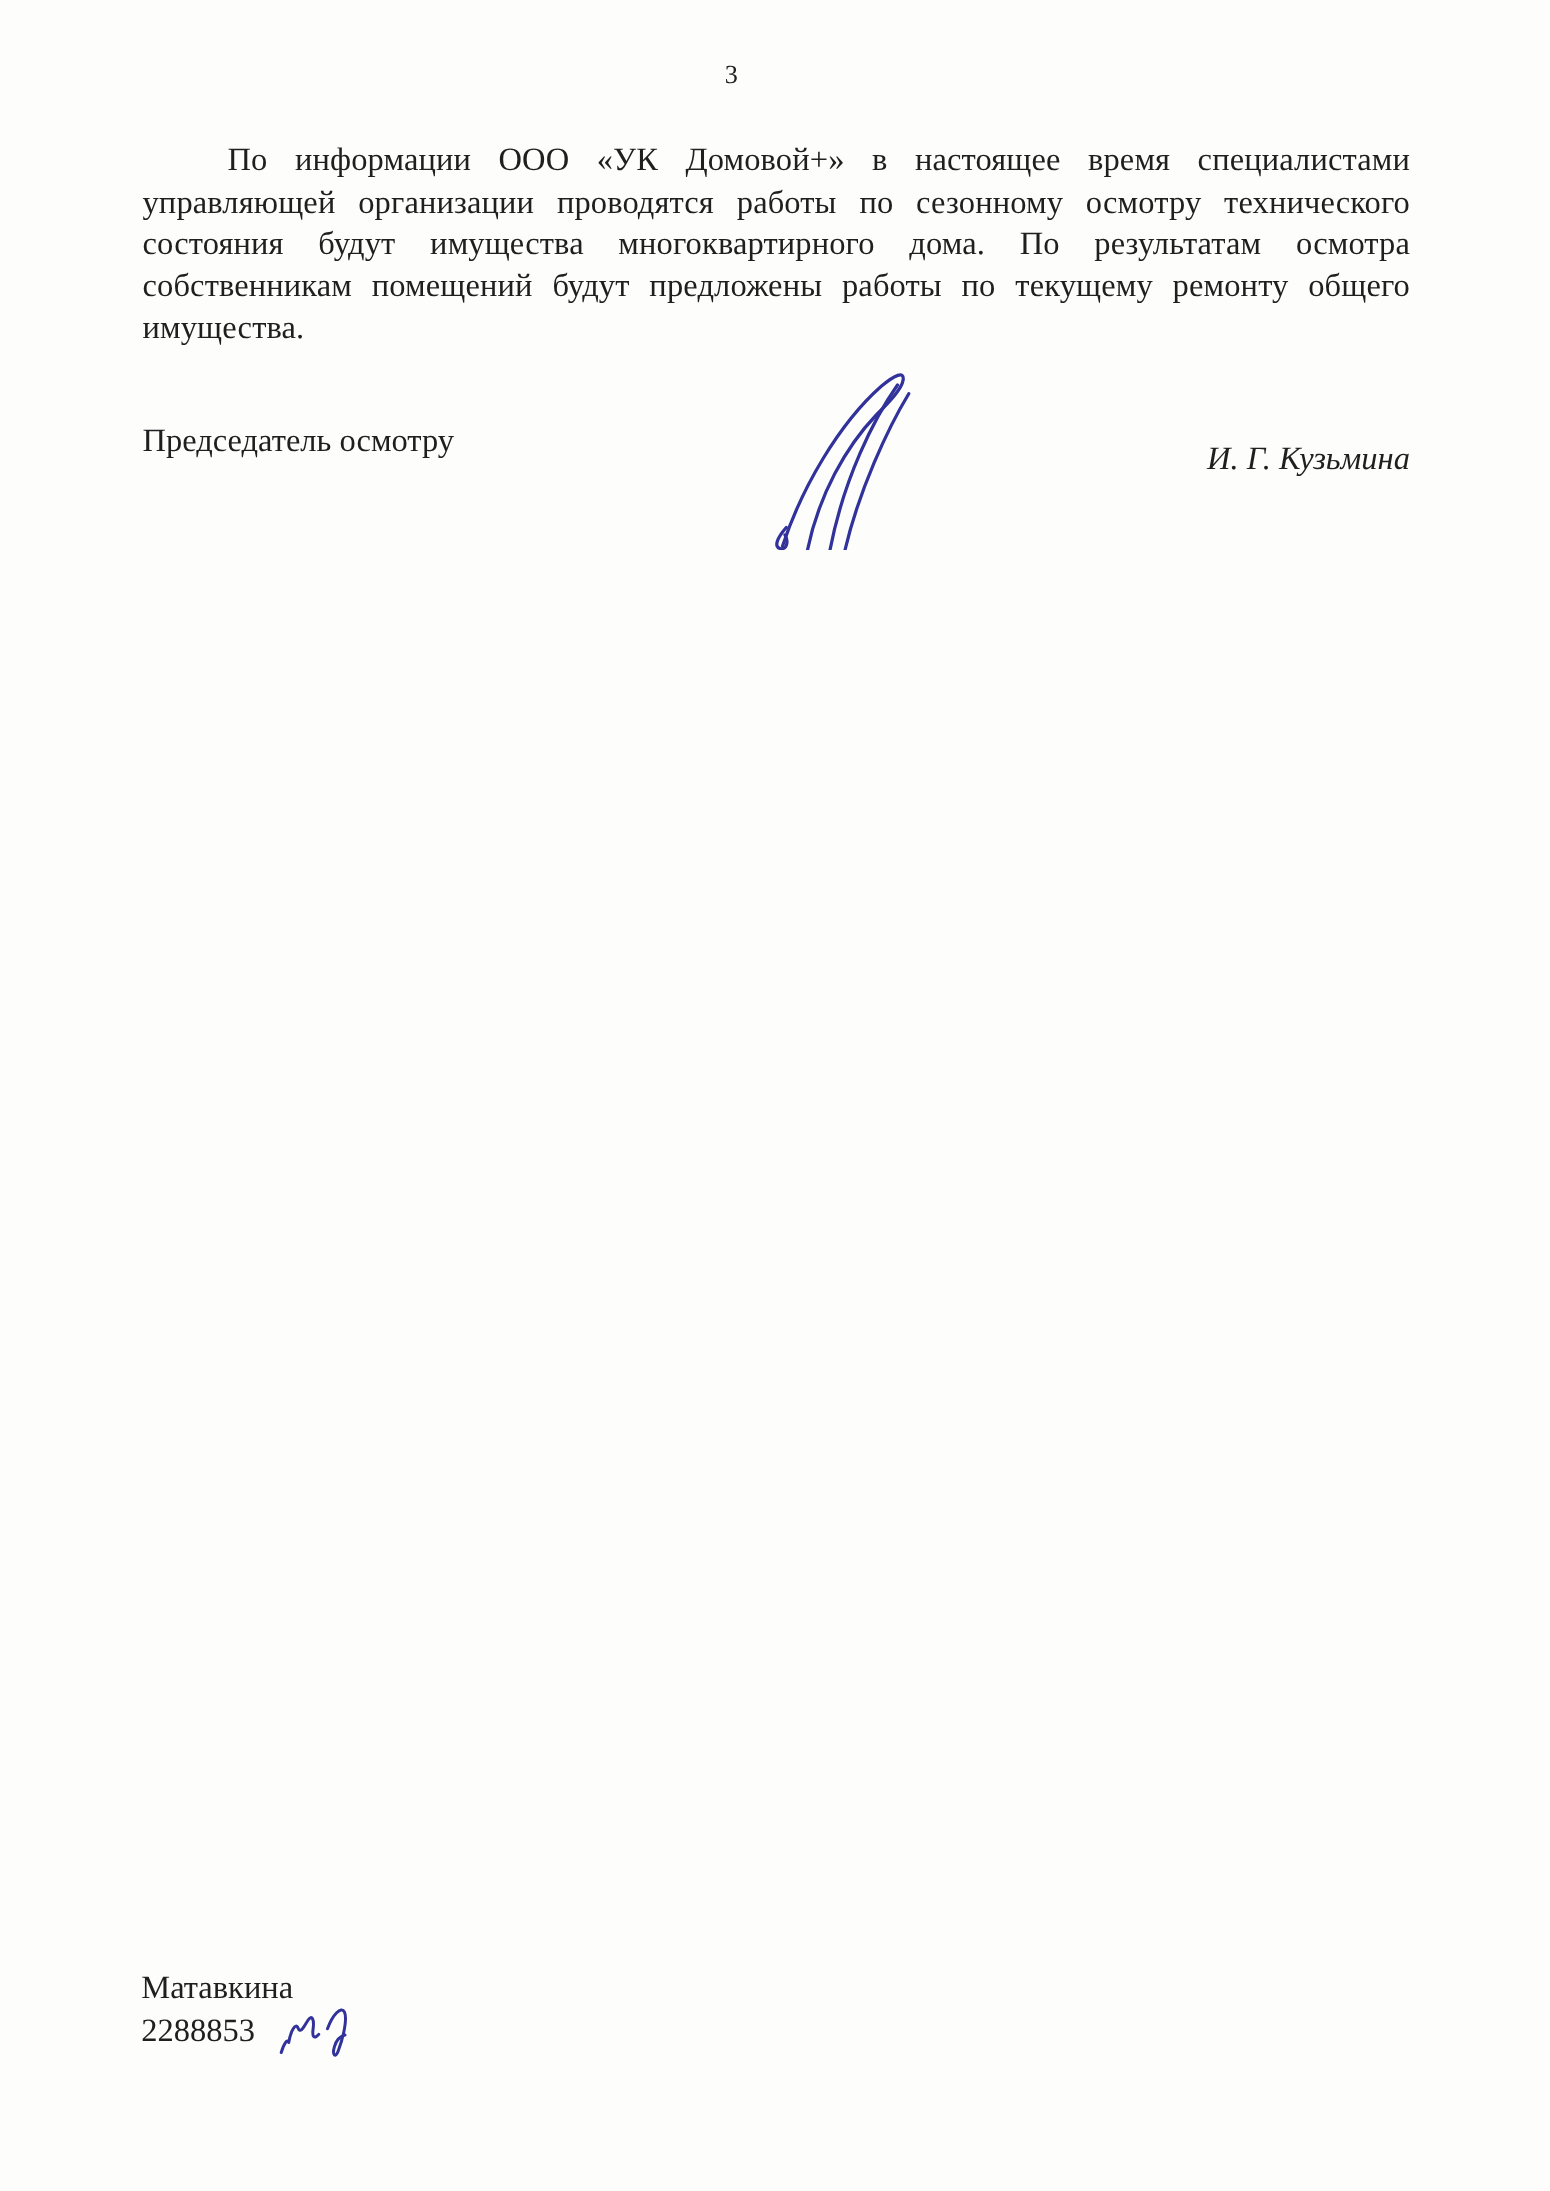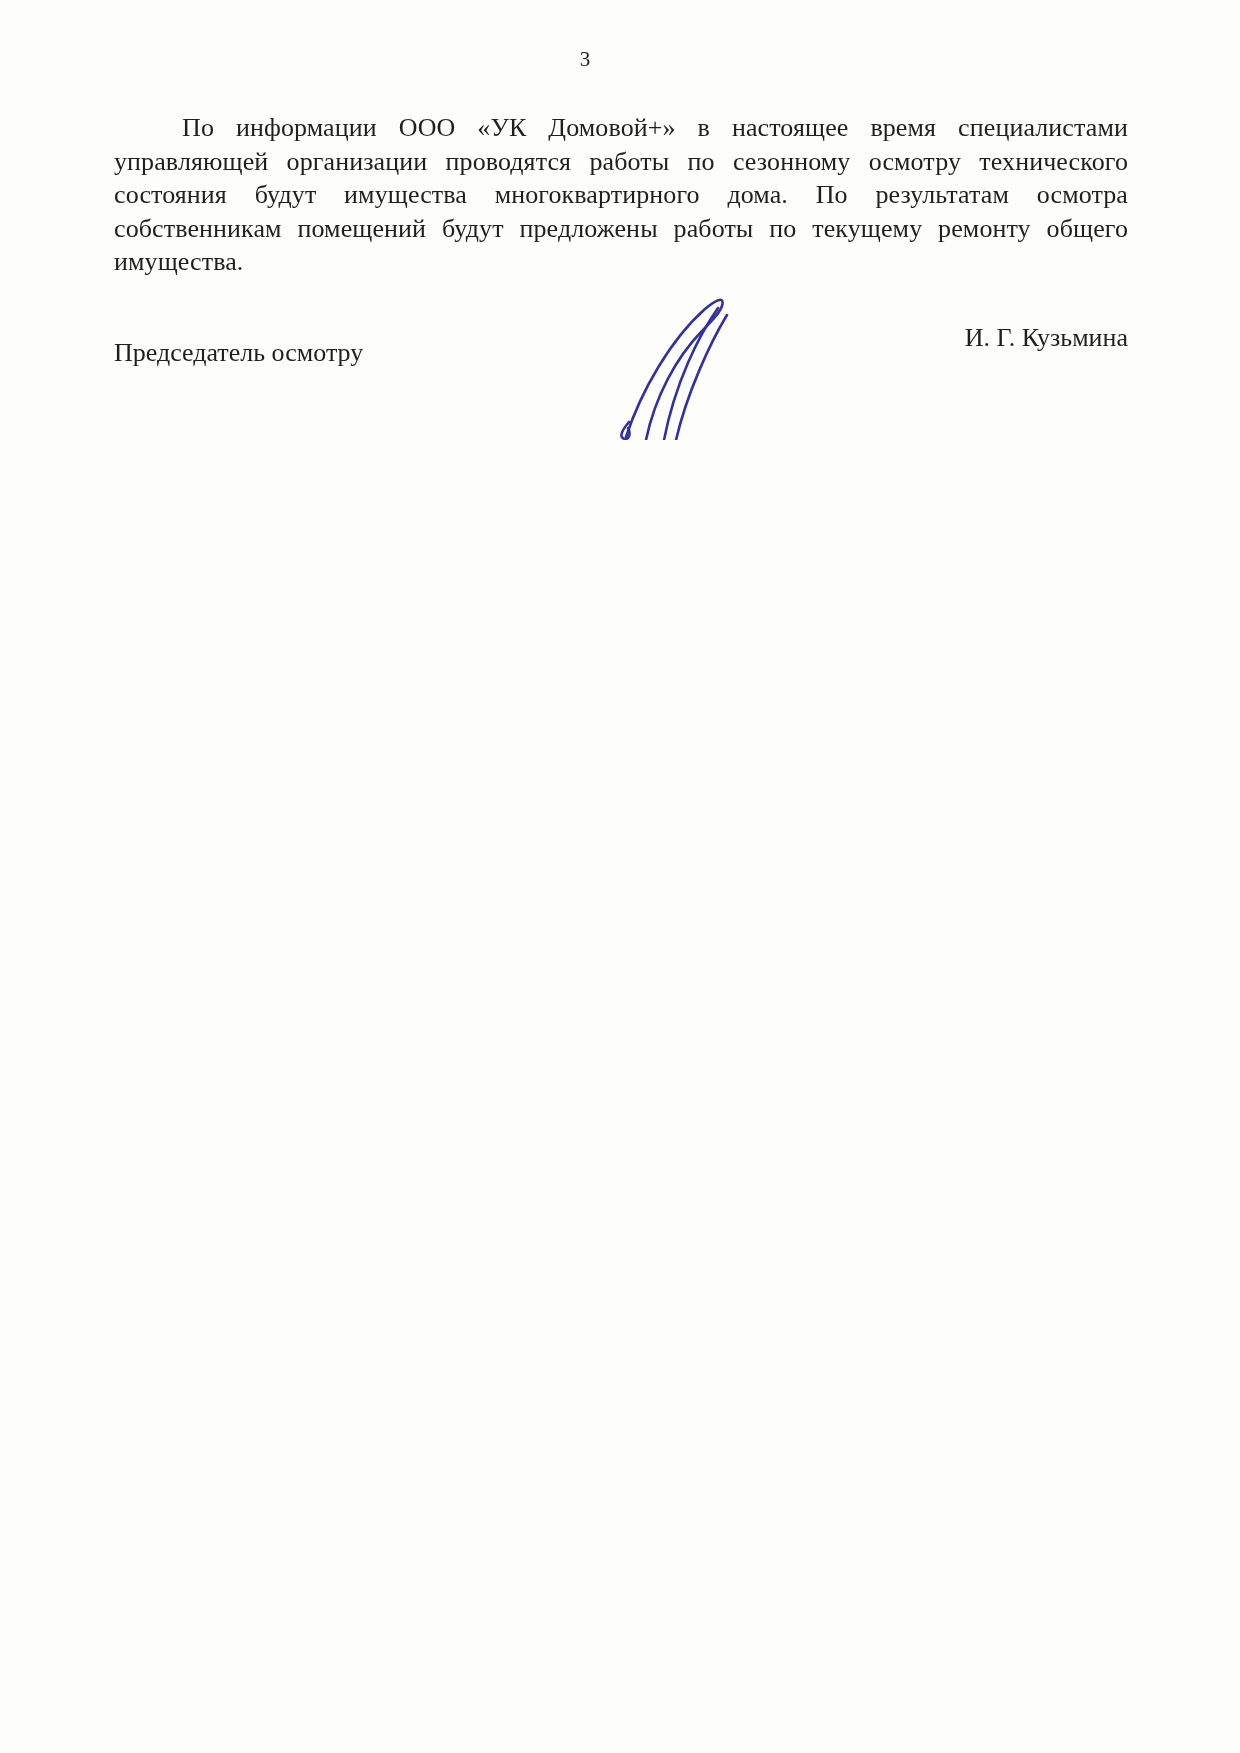--- a/index.html
+++ b/index.html
@@ -35,24 +35,25 @@
   }
   .sig-title {
     position: absolute;
     top: 338px;
     left: 114px;
     font-size: 26px;
     white-space: nowrap;
   }
   .sig-name {
     position: absolute;
-    top: 323px;
+    top: 352px;
     right: 112px;
     font-size: 26px;
     white-space: nowrap;
+    font-style: italic;
   }
   .signature-svg {
     position: absolute;
     top: 291px;
     left: 613px;
     width: 140px;
     height: 149px;
   }
   .footer-block {
     position: absolute;
@@ -83,14 +84,24 @@
 
   <svg class="signature-svg" viewBox="0 0 140 149" aria-hidden="true">
     <path stroke-width="2.6" d="M16 131 C 9 139 5.5 146.5 11.5 148 C 16.5 148.5 18 142 15 137" stroke="#32329b"></path>
     <path stroke-width="2.6" d="M13 146 C 28 100 58 48 92 18 C 103 9 110.5 5.5 109.5 13 C 108.5 20 99 30 88 41 C 64 66 42 105 33 149" stroke="#32329b"></path>
     <path stroke-width="2.6" d="M105 17 C 86 44 62 92 51 149" stroke="#32329b"></path>
     <path stroke-width="2.6" d="M114 24 C 97 52 74 102 63 149" stroke="#32329b"></path>
   </svg>
 
   <span class="sig-name">И. Г. Кузьмина</span>
 
+  <div class="footer-block">
+    <div>Матавкина</div>
+    <div class="phone-line">
+      <span>2288853</span>
+      <svg class="initials-svg" viewBox="0 0 72 50" aria-hidden="true">
+        <path stroke-width="2.4" d="M7 41 C 9 34 12 29.5 13 33 C 14.5 24 18.5 16.5 20.5 21.5 C 22.5 26.5 25.5 19.5 28.5 15 C 31.5 10.5 33.5 14.5 32.5 22 C 31.5 29 33.5 30.5 37 26.5" stroke="#32329b"></path>
+        <path stroke-width="2.4" d="M44 22 C 48 11 55 3.5 57.5 8.5 C 60 13.5 57 28 52.5 40 C 50.5 45.5 47.5 43.5 49.5 36.5 C 51 31 54 28 58 27" stroke="#32329b"></path>
+      </svg>
+    </div>
+  </div>
 
 </div>
 
 </body></html>

